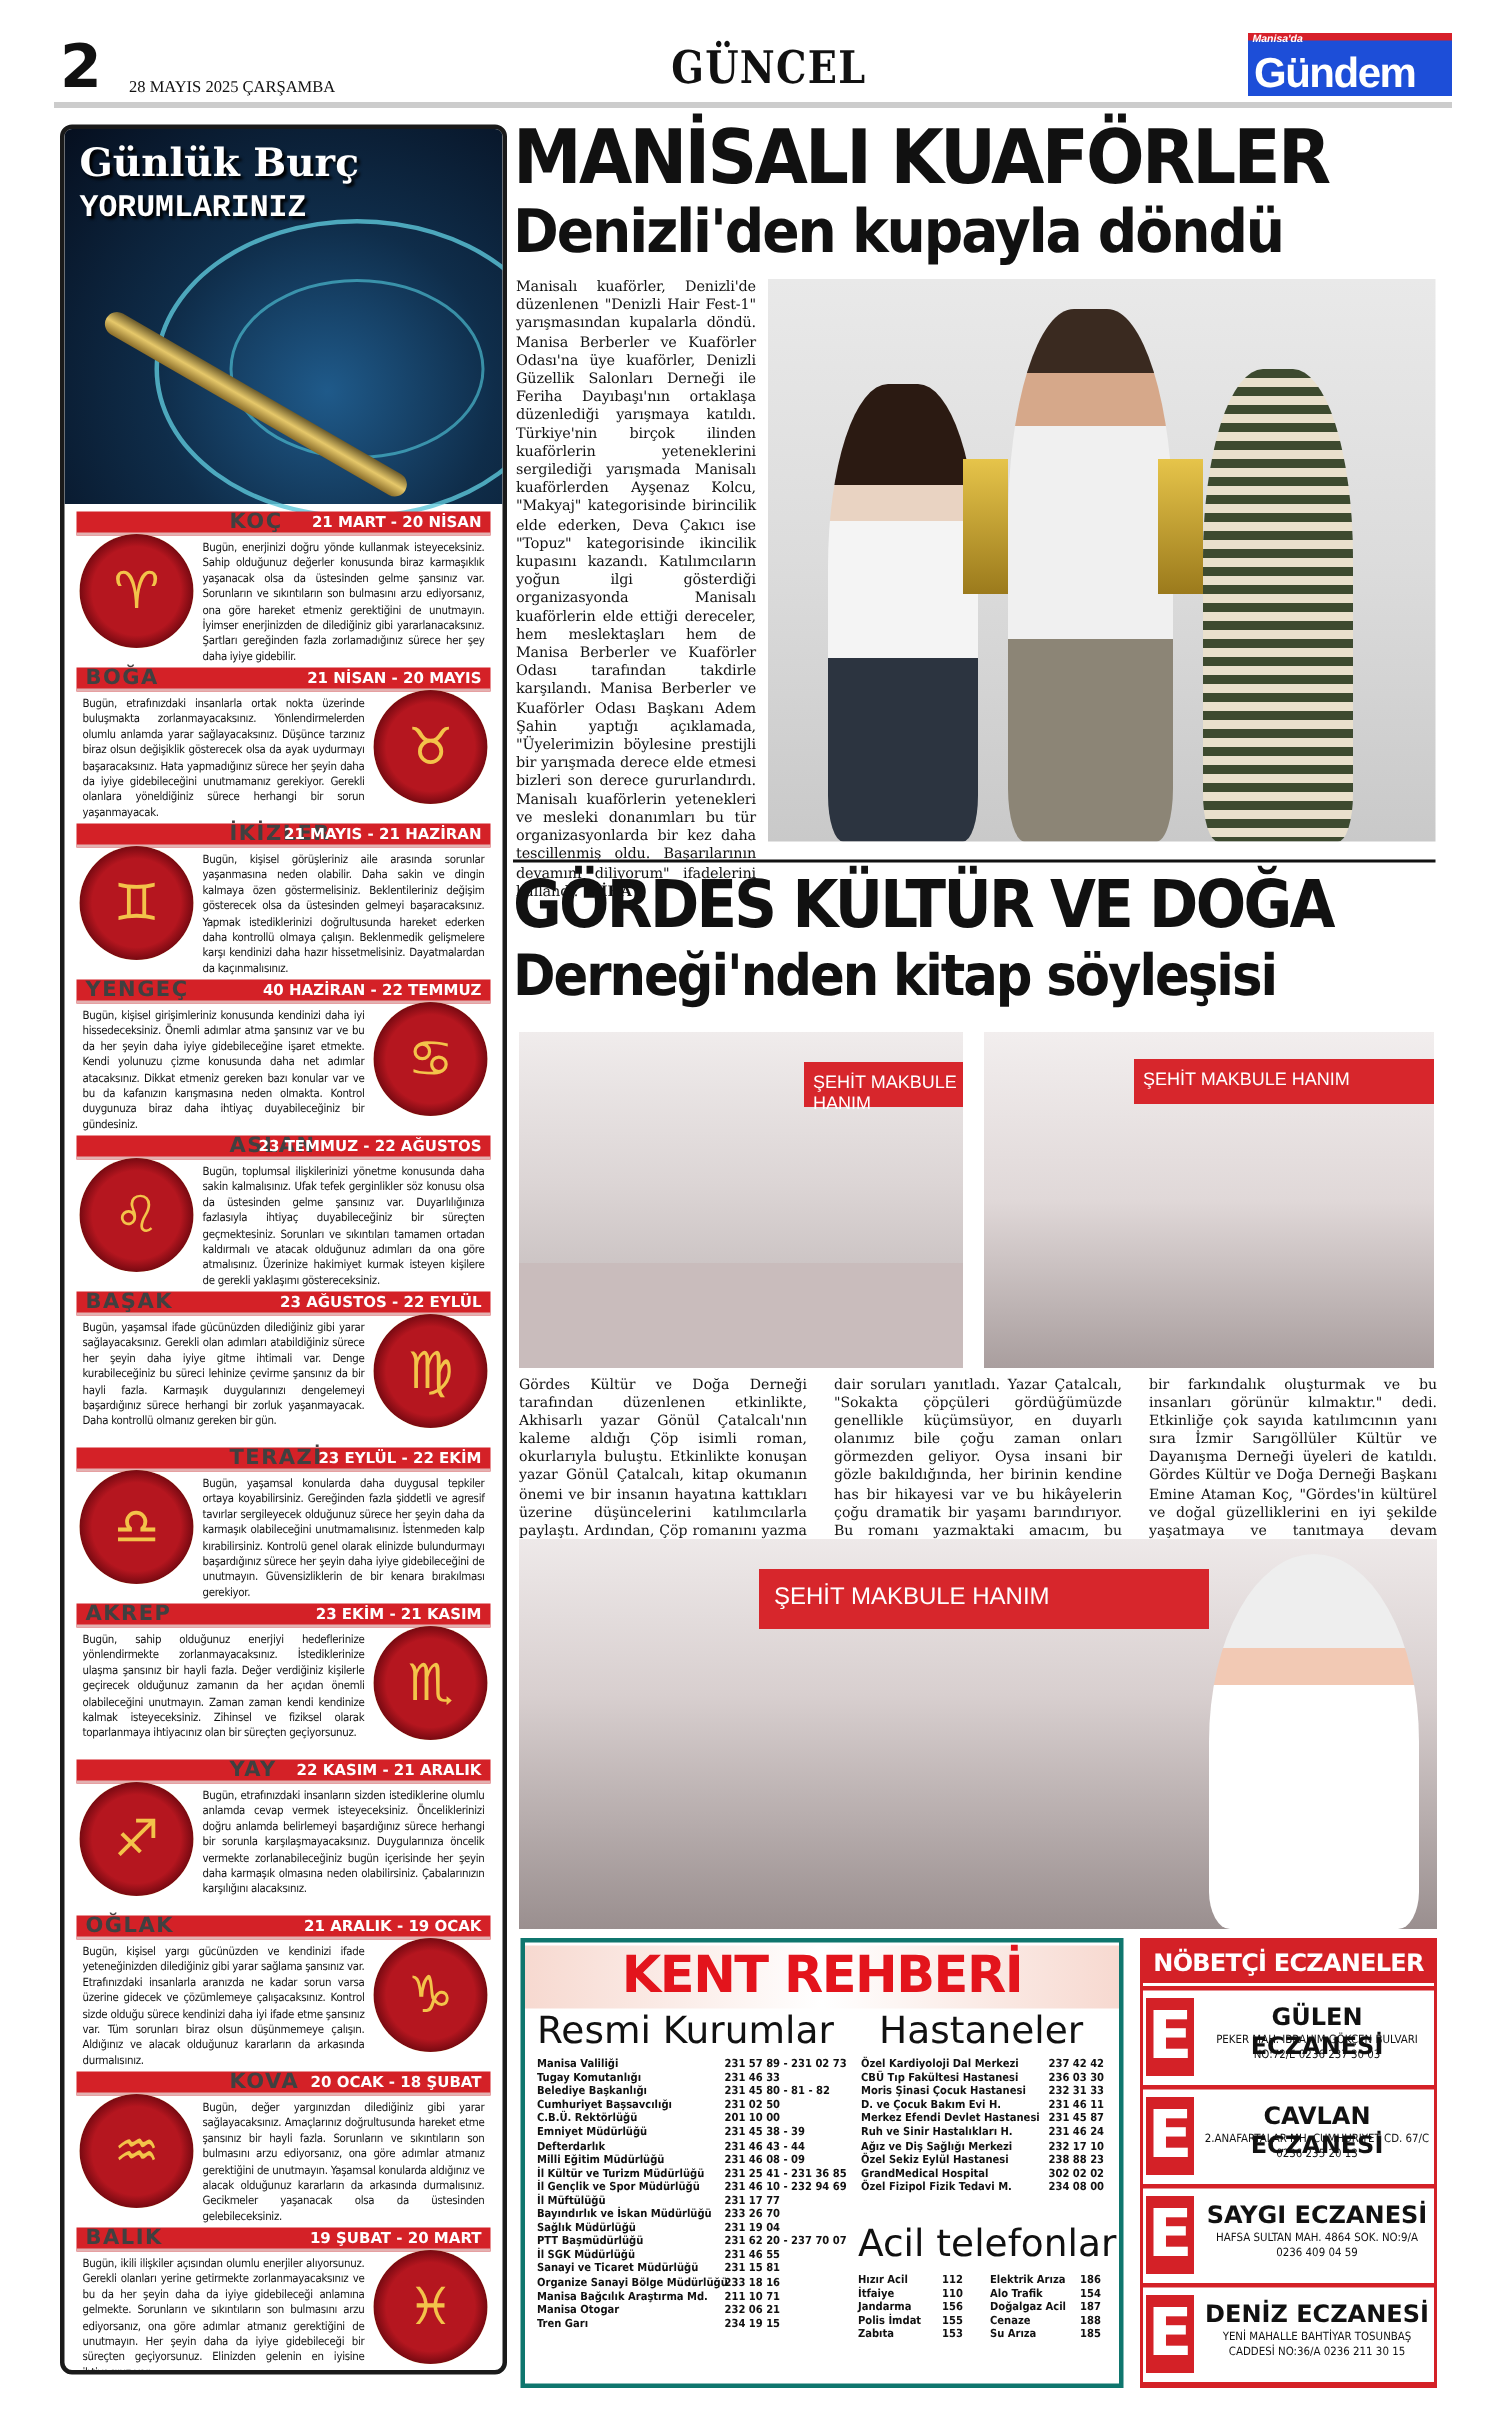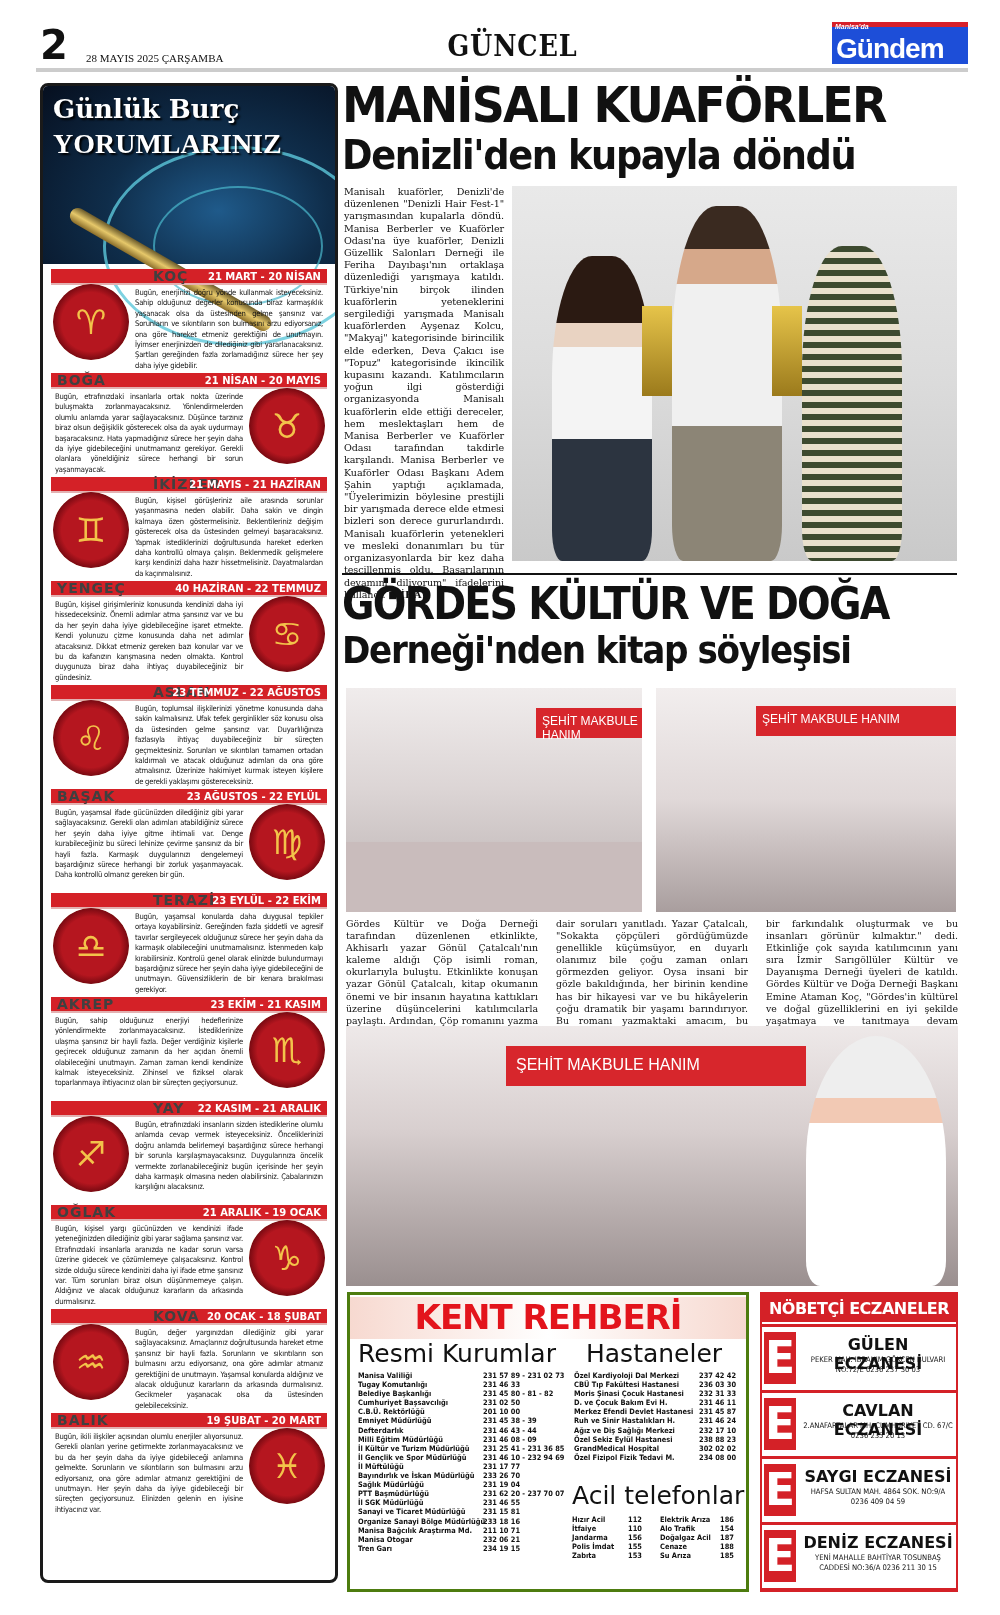--- a/index.html
+++ b/index.html
@@ -8,23 +8,23 @@
 .pgnum{position:absolute;left:4px;top:4px;font-size:40px;font-weight:bold;font-family:"DejaVu Sans",sans-serif}
 .date{position:absolute;left:50px;top:34px;font-size:11px;font-family:Liberation Serif, serif}
 .section{position:absolute;left:400px;top:10px;font-size:30px;font-family:"DejaVu Serif",serif;font-weight:bold;letter-spacing:1px;transform:scaleX(.85)}
 .logo{position:absolute;right:0;top:4px;width:136px;height:42px;background:#1d4ed8;border-top:5px solid #d7202a}
 .logo .small{position:absolute;left:3px;top:-4px;font-size:7px;color:#fff;font-style:italic;font-weight:bold}
 .logo .big{position:absolute;left:4px;top:6px;font-size:28px;color:#fff;font-weight:bold;letter-spacing:-1px;font-family:"Liberation Sans Narrow","Liberation Sans",sans-serif}
 .rule{position:absolute;left:36px;top:68px;width:932px;height:4px;background:#ccc}
 
 
 .horo{position:absolute;left:40px;top:83px;width:298px;height:1500px;border:3px solid #1a1a1a;border-radius:8px;overflow:hidden;background:#fff}
-.horo-banner{position:relative;height:178px;background:radial-gradient(ellipse at 60% 70%,#1f5a8a 0%,#0f2d4a 45%,#060f1f 100%)}
+.horo-banner{position:relative;height:250px;background:radial-gradient(ellipse at 60% 70%,#1f5a8a 0%,#0f2d4a 45%,#060f1f 100%)}
 .horo-banner .t1{position:absolute;left:10px;top:8px;font-family:"DejaVu Serif",serif;font-size:26px;color:#fff;font-weight:bold;text-shadow:2px 2px 2px #000}
-.horo-banner .t2{position:absolute;left:10px;top:42px;font-family:Liberation Serif, serif;font-size:28px;color:#fff;font-weight:bold;text-shadow:2px 2px 2px #000}
+.horo-banner .t2{position:absolute;left:10px;top:42px;font-family:Liberation Mono, monospace;font-size:21px;color:#fff;font-weight:bold;text-shadow:2px 2px 2px #000}
 .wheel{position:absolute;left:60px;top:60px;width:270px;height:200px;border:3px solid #5cc7d9;border-radius:50%;opacity:.8}
 .wheel2{position:absolute;left:110px;top:100px;width:170px;height:120px;border:2px solid #4ab8cc;border-radius:50%;opacity:.7}
 .pen{position:absolute;left:28px;top:118px;width:230px;height:16px;background:linear-gradient(#6b5a2a,#e6c86a,#8a6d2a);border-radius:8px;transform:rotate(30deg);transform-origin:left center}
 .sign{position:relative;height:104px}
 .sign .bar{position:absolute;left:8px;right:8px;top:5px;height:16px;background:#d42127;border-bottom:2px solid #e3b1b1}
 .sign .name{position:absolute;top:4px;font-size:14px;font-weight:bold;color:#404040;font-family:"DejaVu Sans",sans-serif;letter-spacing:1px}
 .sign .dates{position:absolute;top:7px;right:14px;font-size:10px;font-weight:bold;color:#fff;font-family:"DejaVu Sans",sans-serif}
 .sign .txt{position:absolute;top:24px;font-size:7.6px;line-height:10.4px;text-align:justify;font-family:"DejaVu Sans Condensed","DejaVu Sans",sans-serif;letter-spacing:-.2px}
 .sign .medal{position:absolute;top:20px;width:76px;height:76px;border-radius:50%;background:radial-gradient(circle,#b5161f 55%,#7a0a12 70%,#e3b450 72%,#c38e22 80%,#7a0a12 82%);display:flex;align-items:center;justify-content:center;color:#f3c34a;font-size:34px;font-family:"DejaVu Sans",sans-serif}
 .sign.left-medal .medal{left:10px}
@@ -44,21 +44,21 @@
 .divider{position:absolute;left:342px;top:573px;width:615px;height:2px;background:#111}
 .h2a{position:absolute;left:342px;top:578px;font-size:44px;font-weight:bold;font-family:"DejaVu Sans",sans-serif;letter-spacing:-2px;transform:scaleX(.9);transform-origin:left}
 .h2b{position:absolute;left:342px;top:628px;font-size:38px;font-weight:bold;font-family:"DejaVu Sans",sans-serif;letter-spacing:-1.5px;transform:scaleX(.9);transform-origin:left}
 .p2{left:346px;top:688px;width:296px;height:224px;background:linear-gradient(180deg,#f0ecec 0%,#dcd5d5 45%,#b9b0b0 100%)}
 .p3{left:656px;top:688px;width:300px;height:224px;background:linear-gradient(180deg,#f2eeee 0%,#e0d8d8 50%,#a99e9e 100%)}
 .cols2{position:absolute;left:346px;top:918px;width:612px;display:flex;gap:18px}
 .cols2 .col{flex:1;font-family:"DejaVu Serif",serif;font-size:9.4px;line-height:12.1px;text-align:justify}
 .p4{left:346px;top:1026px;width:612px;height:260px;background:linear-gradient(180deg,#eee9e9 0%,#d8cfcf 40%,#9a8f8f 100%)}
 
 
-.kent{position:absolute;left:347px;top:1292px;width:402px;height:300px;border:3px solid #4d7c0f;background:#fff}
+.kent{position:absolute;left:347px;top:1292px;width:402px;height:300px;border:3px solid #0f766e;background:#fff}
 .kent .ttl{position:absolute;left:0;right:0;top:2px;height:42px;background:linear-gradient(90deg,#f7d9d0,#fff,#f7d9d0);text-align:center;font-size:34px;font-weight:bold;color:#e3141c;font-family:"DejaVu Sans",sans-serif;letter-spacing:-1px}
 .kent .sub1{position:absolute;left:8px;top:44px;font-size:25px;font-family:"DejaVu Sans",sans-serif}
 .kent .sub2{position:absolute;left:236px;top:44px;font-size:25px;font-family:"DejaVu Sans",sans-serif}
 .kent .sub3{position:absolute;left:222px;top:186px;font-size:25px;font-family:"DejaVu Sans",sans-serif}
 .kl{position:absolute;font-size:7.4px;line-height:9.1px;font-weight:bold;font-family:"DejaVu Sans Condensed","DejaVu Sans",sans-serif}
 .kl .row{display:flex;white-space:nowrap}
 .list1{left:8px;top:76px;width:210px}
 .list1 .n{width:125px}
 .list2{left:224px;top:76px;width:172px}
 .list2 .n{width:125px}

